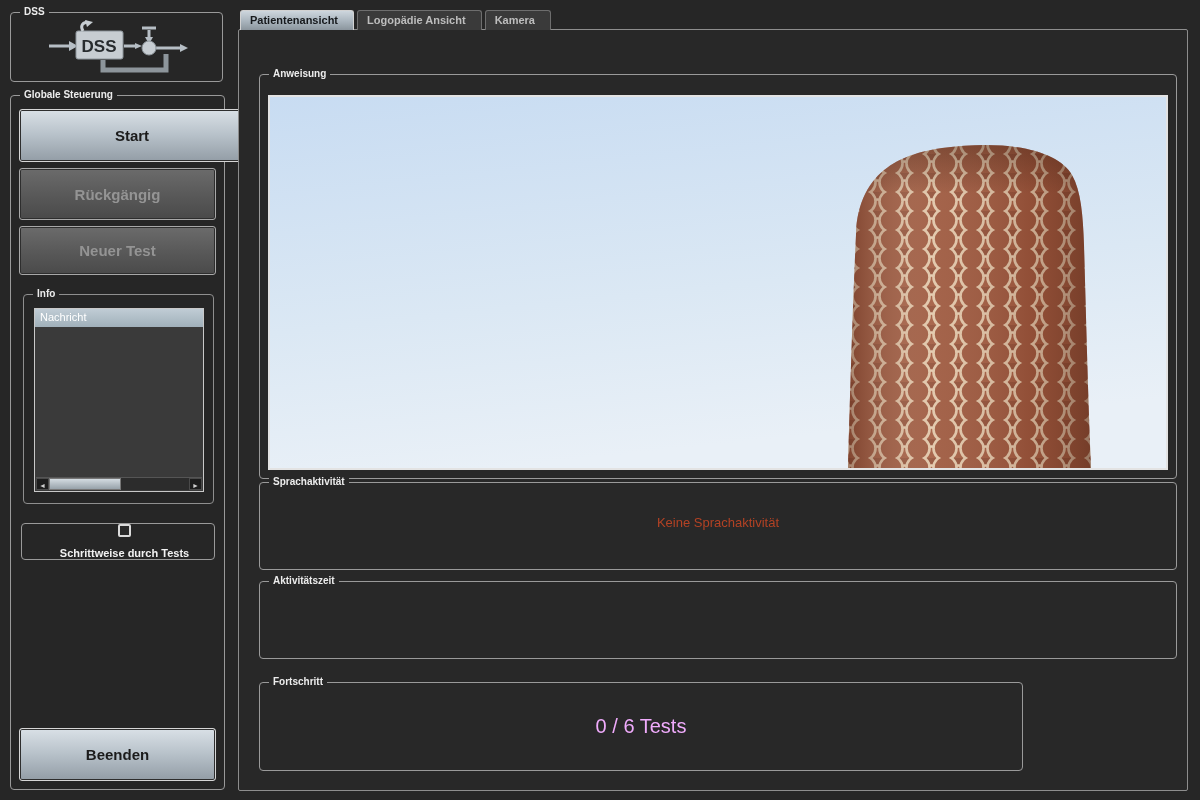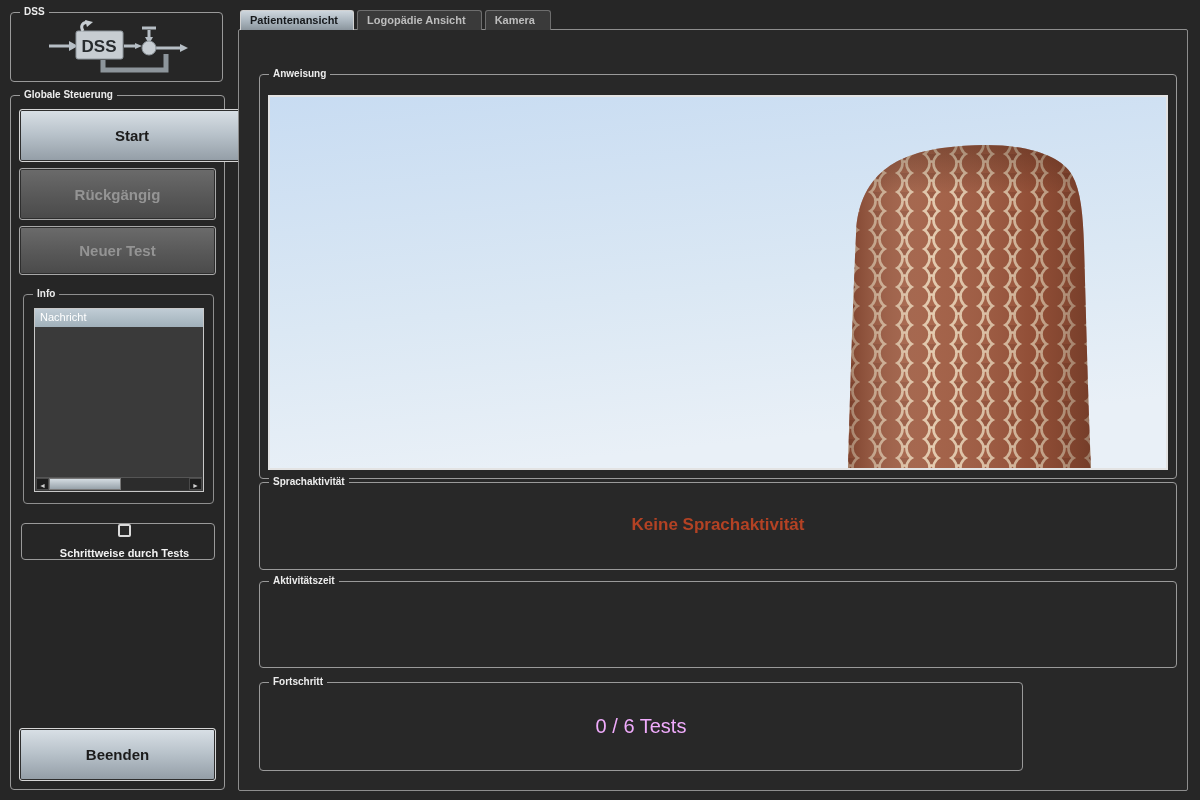--- a/index.html
+++ b/index.html
@@ -47,21 +47,21 @@
                   background:linear-gradient(180deg,#d3dbe1,#97a2aa); border:1px solid #777; }
 
   
   .checkrow { display:flex; align-items:center; gap:10px; padding-left:13px; height:100%;flex-direction:column; }
   .checkbox { width:13px; height:13px; border:2px solid #dcdcdc; border-radius:2px; background:#2a2a2a; }
   .checklabel { font-size:11px; font-weight:bold; color:#f2f2f2; }
 
   
   .photo-frame { position:absolute; border:2px solid #e3e3e3; background:#cfe0f2; }
   .status-text { position:absolute; left:0; right:0; text-align:center;
-                 font-size:17px; font-weight:bold; }
+                 font-size:13px; font-weight:normal; }
   .progress-text { position:absolute; left:0; right:0; text-align:center;
                    font-size:20px; font-weight:normal; color:#f0abfc; }
   svg { display:block; }
 </style>
 </head>
 <body>
 
 <div class="groupbox" style="left:10px; top:12px; width:213px; height:70px;">
   <span class="gb-label">DSS</span>
   <div class="abs" style="left:34px; top:5px;">
@@ -170,21 +170,21 @@
         </g>
       </svg>
     </div>
   </div>
 
   <div class="groupbox" style="left:20px; top:452px; width:918px; height:88px;">
     <span class="gb-label" style="background:#282828;">Sprachaktivität</span>
     <div class="status-text" style="top:32px; color:#b34224;">Keine Sprachaktivität</div>
   </div>
 
-  <div class="groupbox" style="left:20px; top:551px; width:918px; height:87px;">
+  <div class="groupbox" style="left:20px; top:551px; width:918px; height:78px;">
     <span class="gb-label" style="background:#282828;">Aktivitätszeit</span>
   </div>
 
   <div class="groupbox" style="left:20px; top:652px; width:764px; height:89px;">
     <span class="gb-label" style="background:#282828;">Fortschritt</span>
     <div class="progress-text" style="top:32px;">0 / 6 Tests</div>
   </div>
 
 </div>
 

